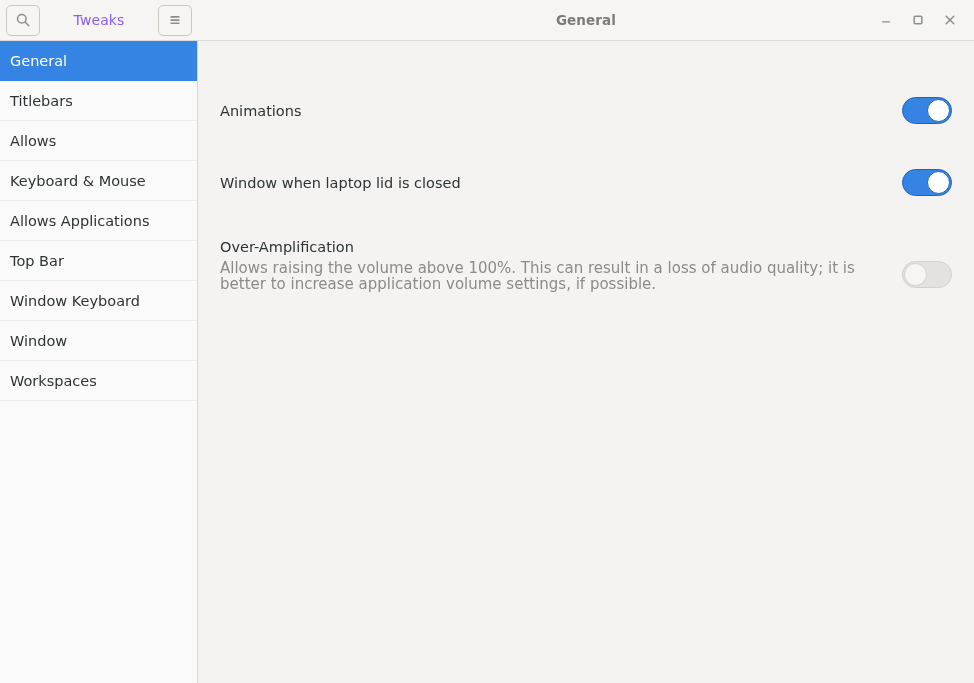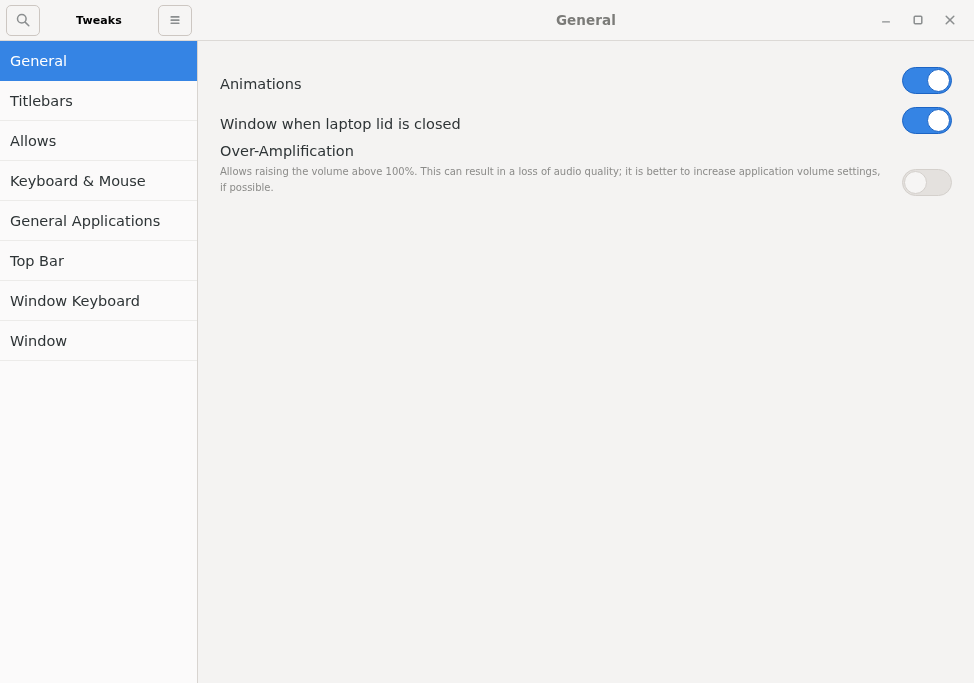--- a/index.html
+++ b/index.html
@@ -63,23 +63,23 @@
     border-radius: 5px;
     background: #f6f5f4;
     display: flex;
     align-items: center;
     justify-content: center;
     box-sizing: border-box;
     cursor: pointer;
   }
 
   .app-title {
-    font-size: 11px;
-    font-weight: bold;
-    color: #000000;
+    font-size: 14px;
+    font-weight: normal;
+    color: #8b5cf6;
     letter-spacing: .1px;
   }
 
   .win-title {
     font-size: 13.5px;
     font-weight: bold;
     color: #7b7b78;
     letter-spacing: .1px;
   }
 
@@ -144,35 +144,36 @@
     padding: 0;
     box-sizing: border-box;
     overflow: hidden;
     position: relative;
   }
   .rows {
     padding: 22px 22px 0 22px;
   }
   .pref-row {
     display: flex;
-    align-items: flex-end;
+    align-items: center;
     justify-content: space-between;
     min-height: 31px;
+    margin-top: 32px;
   }
   .pref-text {
     padding-top: 1px;
     max-width: 680px;
   }
   .pref-title {
     font-size: 14.5px;
     color: #2e3436;
     line-height: 20px;
   }
   .pref-desc {
-    font-size: 10px;
+    font-size: 15px;
     color: #8b8b89;
     line-height: 16px;
     margin-top: 3px;
     max-width: 662px;
   }
 
   
   .switch {
     width: 50px;
     height: 27px;
@@ -272,30 +273,33 @@
       <div class="side-item">
         <span>Titlebars</span>
       </div>
       <div class="side-item">
         <span>Allows</span>
       </div>
       <div class="side-item">
         <span>Keyboard &amp; Mouse</span>
       </div>
       <div class="side-item">
-        <span>General Applications</span>
+        <span>Allows Applications</span>
       </div>
       <div class="side-item">
         <span>Top Bar</span>
       </div>
       <div class="side-item">
         <span>Window Keyboard</span>
       </div>
       <div class="side-item">
         <span>Window</span>
+      </div>
+      <div class="side-item">
+        <span>Workspaces</span>
       </div>
     </div>
 
     <div class="content">
       <div class="rows">
 
         <div class="pref-row">
           <div class="pref-text">
             <div class="pref-title">Animations</div>
           </div>

